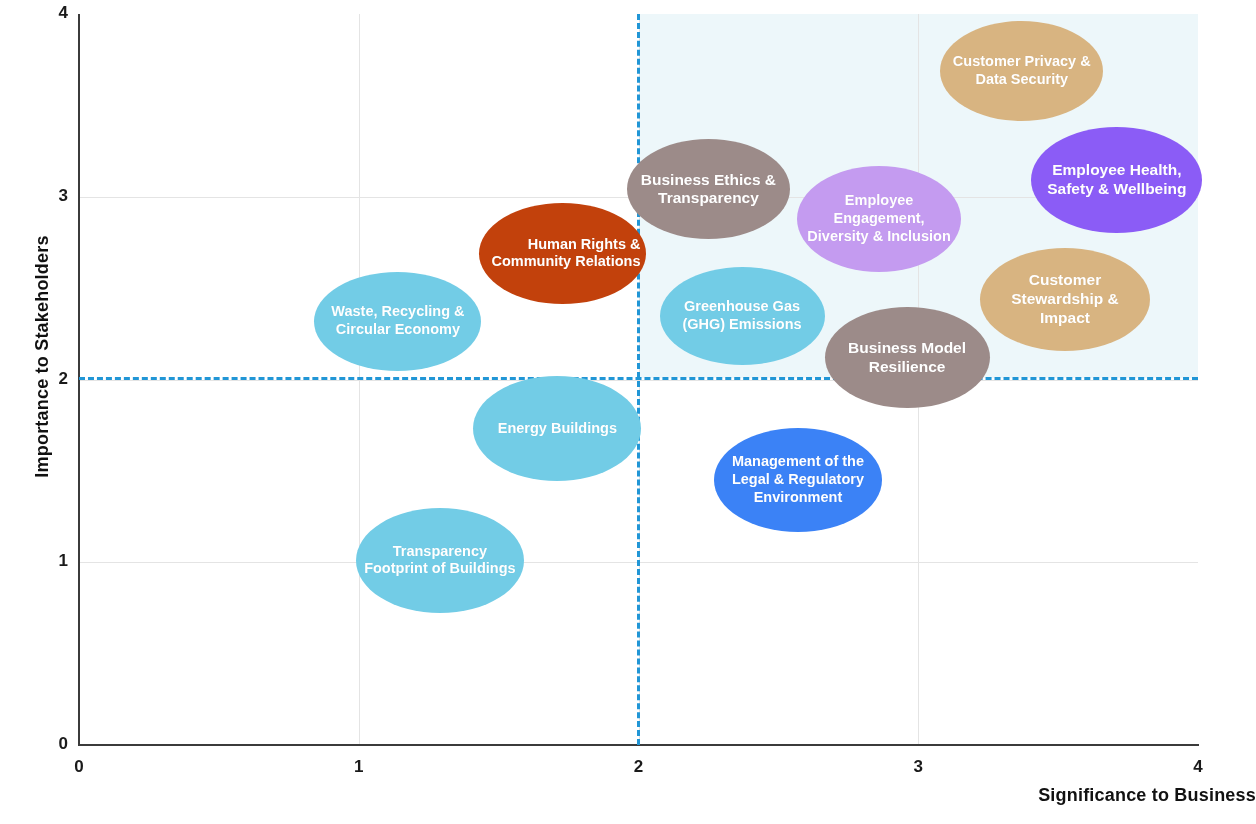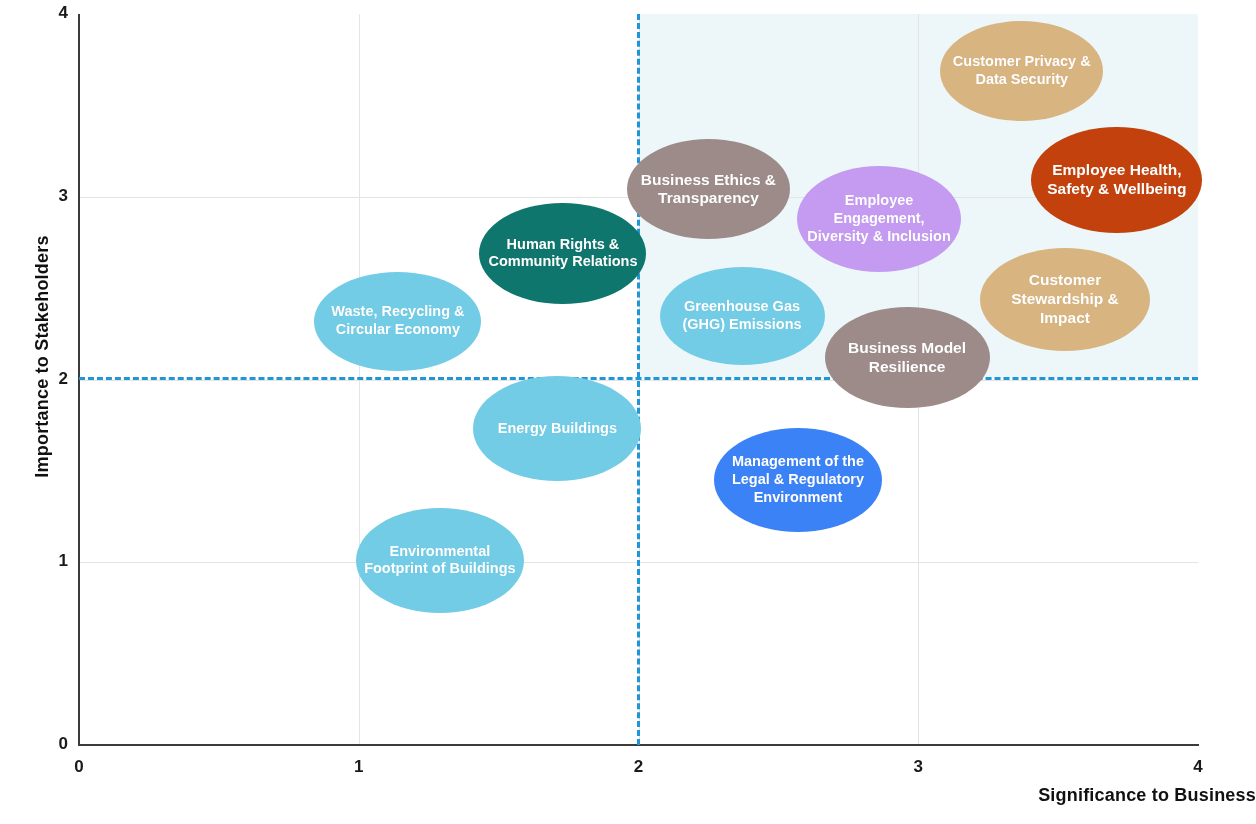--- a/index.html
+++ b/index.html
@@ -179,51 +179,51 @@
       <div class="tick tick-x" style="left: 333.75px; width: 50px; top: 757px;">1</div>
       <div class="tick tick-x" style="left: 613.5px; width: 50px; top: 757px;">2</div>
       <div class="tick tick-x" style="left: 893.25px; width: 50px; top: 757px;">3</div>
       <div class="tick tick-x" style="left: 1173px; width: 50px; top: 757px;">4</div>
     </div>
 
   <div id="bubbles">
       <div class="bubble" style="width: 167px; height: 99px; left: 314.415px; top: 271.52px; background: rgb(114, 204, 230); font-size: 14.5px;">
         <span>Waste, Recycling &amp; Circular Economy</span>
       </div>
-      <div class="bubble" style="width: 167px; height: 101px; left: 479.467px; top: 202.903px; background: #0f766e; font-size: 14.5px;">
+      <div class="bubble" style="width: 167px; height: 101px; left: 479.467px; top: 202.903px; background: #c2410c; font-size: 14.5px; text-align: right;">
         <span>Human Rights &amp; Community Relations</span>
       </div>
       <div class="bubble" style="width: 163px; height: 100px; left: 626.938px; top: 139.44px; background: rgb(156, 139, 137); font-size: 15.5px;">
         <span>Business Ethics &amp; Transparency</span>
       </div>
       <div class="bubble" style="width: 165px; height: 98px; left: 659.508px; top: 266.537px; background: rgb(114, 204, 230); font-size: 14.5px;">
         <span>Greenhouse Gas (GHG) Emissions</span>
       </div>
       <div class="bubble" style="width: 164px; height: 106px; left: 797.085px; top: 165.68px; background: rgb(196, 155, 240); font-size: 14.5px; align-items: center;">
         <span>Employee Engagement, Diversity &amp; Inclusion</span>
       </div>
       <div class="bubble" style="width: 163px; height: 100px; left: 940.258px; top: 20.6525px; background: rgb(216, 180, 129); font-size: 14.5px;">
         <span>Customer Privacy &amp; Data Security</span>
       </div>
-      <div class="bubble" style="width: 171px; height: 106px; left: 1031.37px; top: 127.302px; background: #c2410c; font-size: 15.5px;">
+      <div class="bubble" style="width: 171px; height: 106px; left: 1031.37px; top: 127.302px; background: #8b5cf6; font-size: 15.5px;">
         <span>Employee Health, Safety &amp; Wellbeing</span>
       </div>
       <div class="bubble" style="width: 170px; height: 103px; left: 980px; top: 247.59px; background: rgb(216, 180, 129); font-size: 15.5px;">
         <span>Customer Stewardship &amp; Impact</span>
       </div>
       <div class="bubble" style="width: 165px; height: 101px; left: 824.56px; top: 307.07px; background: rgb(156, 139, 137); font-size: 15.5px;">
         <span>Business Model Resilience</span>
       </div>
       <div class="bubble" style="width: 168px; height: 105px; left: 473.372px; top: 376.342px; background: rgb(114, 204, 230); font-size: 14.5px;">
         <span>Energy Buildings</span>
       </div>
       <div class="bubble" style="width: 168px; height: 104px; left: 713.957px; top: 428.012px; background: #3b82f6; font-size: 14.5px;">
         <span>Management of the Legal &amp; Regulatory Environment</span>
       </div>
       <div class="bubble" style="width: 168px; height: 105px; left: 355.877px; top: 507.923px; background: rgb(114, 204, 230); font-size: 14.5px;">
-        <span>Environmental Footprint of Buildings</span>
+        <span>Transparency Footprint of Buildings</span>
       </div>
     </div>
 
   <div class="axis-title-x">Significance to Business</div>
   <div class="axis-title-y">Importance to Stakeholders</div>
 
 </div>
 
 </body></html>

